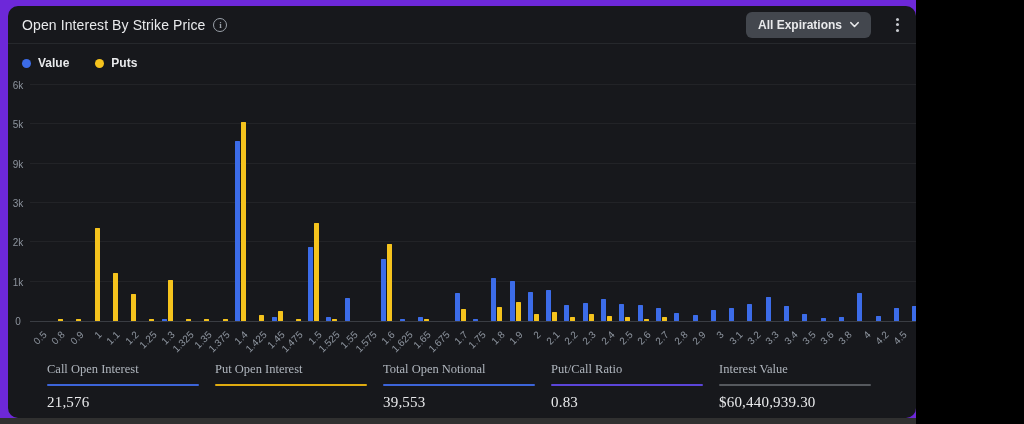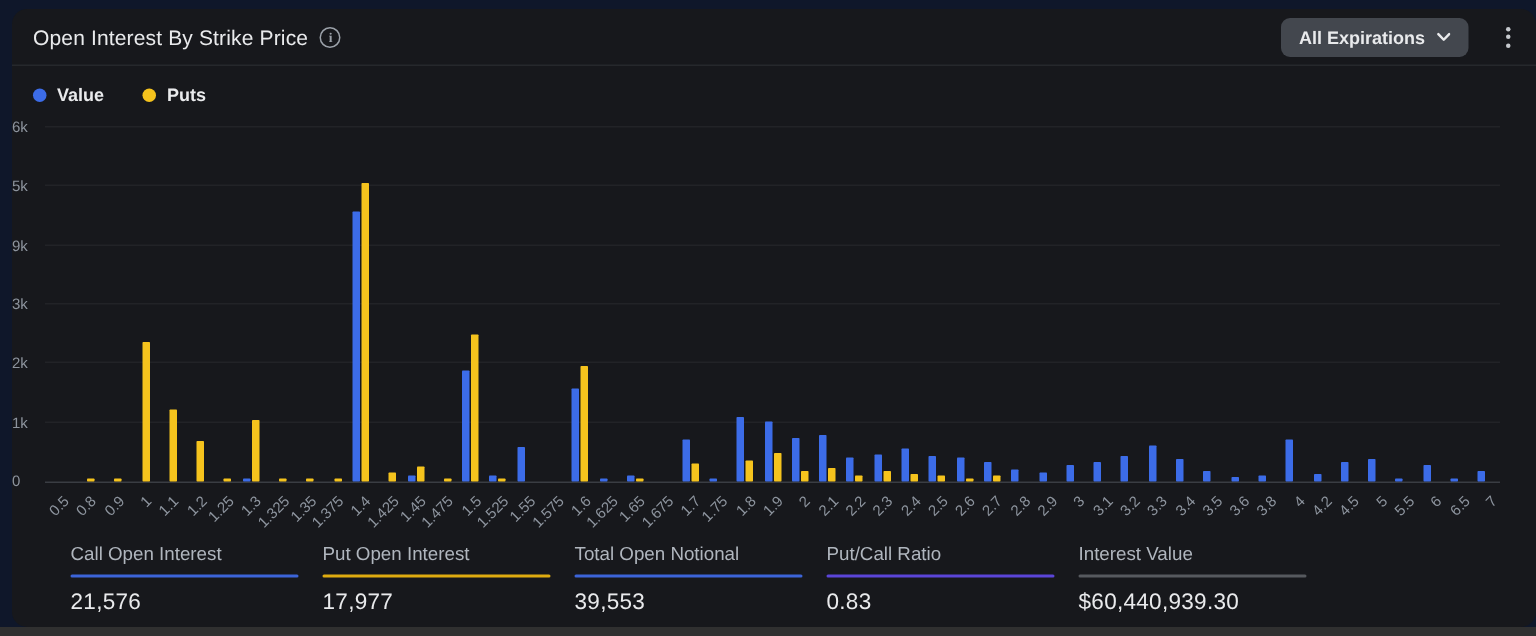--- a/index.html
+++ b/index.html
@@ -1,18 +1,18 @@
 <!DOCTYPE html>
 <html><head>
 <meta charset="utf-8">
 <style>
   * { margin:0; padding:0; box-sizing:border-box; }
   html,body { width:1024px; height:424px; background:#000; overflow:hidden;
               font-family:"Liberation Sans","DejaVu Sans",sans-serif; }
-  #stage { position:relative; width:1024px; height:424px; background:#0f172a; }
+  #stage { position:relative; width:916px; height:424px; background:#6d28d9; }
   #page-bottom-strip { position:absolute; left:0; right:0; bottom:0; height:6px; background:#303030; }
   #card { position:absolute; left:8px; top:6px; right:0; bottom:6px;
           background:#17181c; border-radius:10px; overflow:hidden; }
 
   
   #card-header { position:absolute; left:0; right:0; top:0; height:38px;
                  display:flex; align-items:center; padding:0 14px;
                  border-bottom:1px solid #26282c; }
   #title { color:#e9eaec; font-size:14px; font-weight:500; letter-spacing:.1px; }
   .info-icon { width:14px; height:14px; border:1.2px solid #9ba1a9; border-radius:50%;
@@ -28,32 +28,32 @@
   #kebab span { width:3px; height:3px; border-radius:50%; background:#c6c9ce; }
 
   
   #legend { position:absolute; left:14px; top:50px; display:flex; gap:26px; align-items:center; }
   .legend-item { display:flex; align-items:center; gap:7px; }
   .legend-dot { width:9px; height:9px; border-radius:50%; }
   .legend-label { color:#e9eaec; font-size:12px; font-weight:700; }
 
   
   #ylabels { position:absolute; left:0; top:0; }
-  .ylab { position:absolute; width:20px; text-align:left; color:#8d949e; font-size:10px; }
+  .ylab { position:absolute; width:20px; text-align:center; color:#8d949e; font-size:10px; }
   #plot { position:absolute; left:22px; top:80px; width:970px; height:236px;
           border-bottom:1px solid #3a3d43; }
   .gridline { position:absolute; left:0; right:0; height:1px; background:rgba(255,255,255,0.05); }
   .bar { position:absolute; bottom:0; width:5px; border-radius:0.5px; }
   #xlabels { position:absolute; left:22px; top:316px; width:970px; height:44px; }
   .xlab { position:absolute; width:90px; text-align:right; color:#8d949e; font-size:10px;
           transform-origin:100% 0%; transform:rotate(-45deg); white-space:nowrap; }
 
   
   #stats { position:absolute; left:39px; right:0; top:356px; display:flex; }
-  .stat { width:168px; margin-right:0; }
+  .stat { width:168px; margin-right:0;font-family:Liberation Serif, serif; }
   .stat-label { color:#b0b6be; font-size:12.5px; padding-bottom:7px; }
   .stat-rule { height:2px; width:152px; border-radius:1px; margin-bottom:8px; }
   .stat-value { color:#e9eaec; font-size:15px; letter-spacing:.2px; }
 </style>
 </head>
 <body>
 
 <div id="stage">
   <div id="page-bottom-strip"></div>
 
@@ -232,21 +232,20 @@
 
     <div id="stats">
         <div class="stat">
           <div class="stat-label">Call Open Interest</div>
           <div class="stat-rule" style="background:#3c64d8"></div>
           <div class="stat-value">21,576</div>
         </div>
         <div class="stat">
           <div class="stat-label">Put Open Interest</div>
           <div class="stat-rule" style="background:#dfab10"></div>
-          <div class="stat-value">17,977</div>
         </div>
         <div class="stat">
           <div class="stat-label">Total Open Notional</div>
           <div class="stat-rule" style="background:#3c64d8"></div>
           <div class="stat-value">39,553</div>
         </div>
         <div class="stat">
           <div class="stat-label">Put/Call Ratio</div>
           <div class="stat-rule" style="background:#5b45d8"></div>
           <div class="stat-value">0.83</div>

